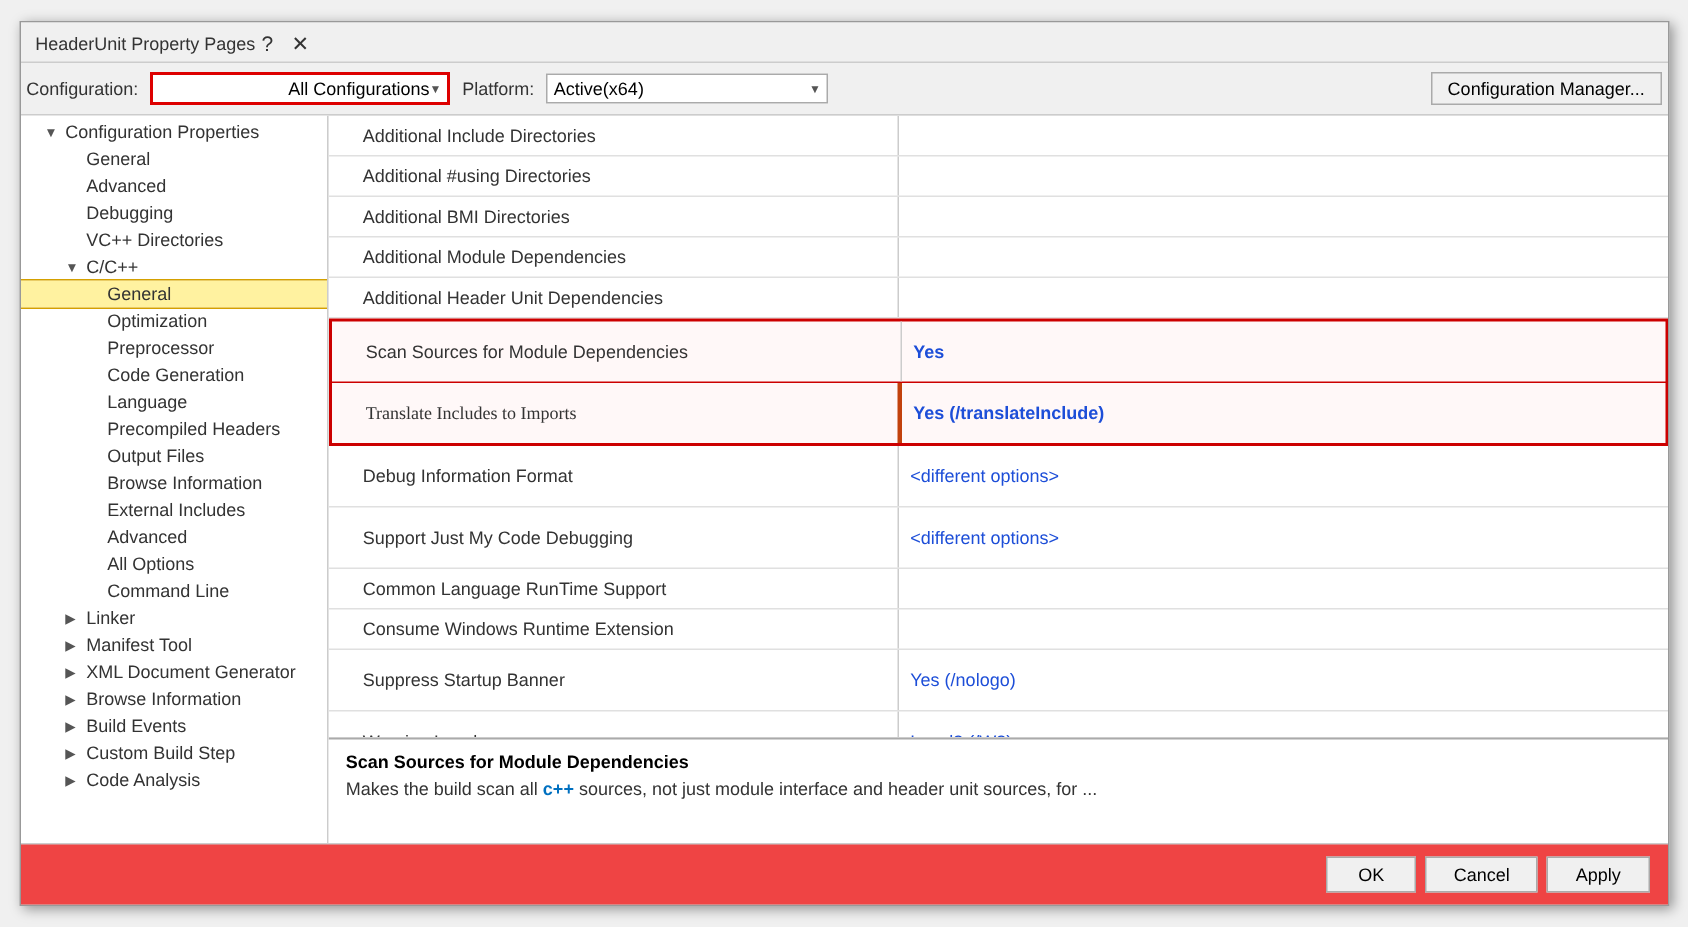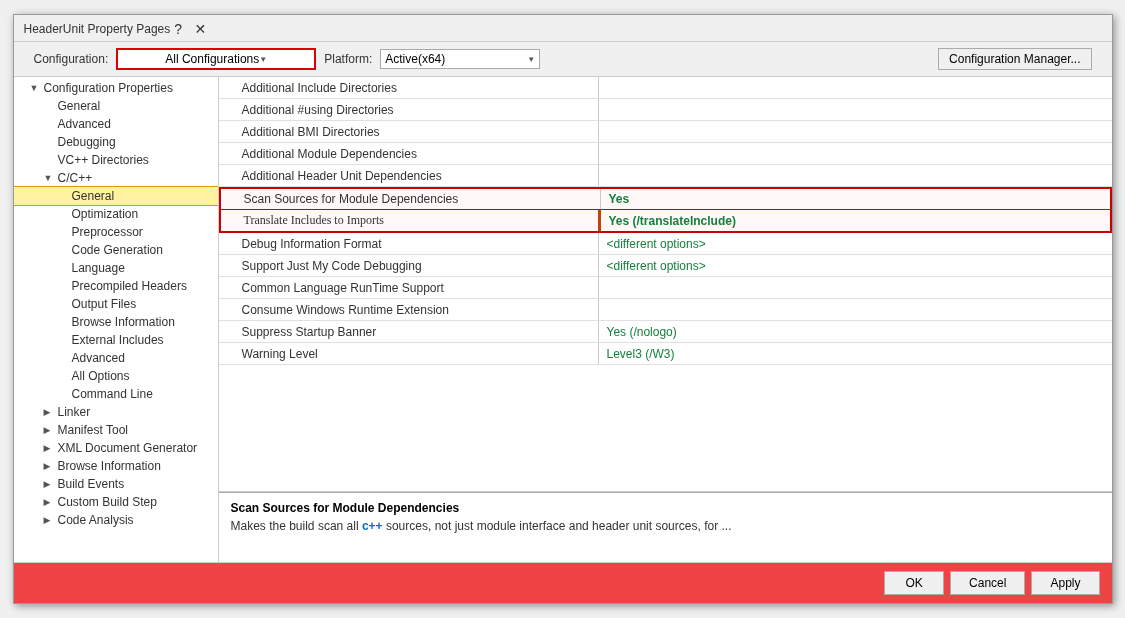--- a/index.html
+++ b/index.html
@@ -44,46 +44,46 @@
       font-size: 14px;
       cursor: pointer;
       display: flex;
       align-items: center;
       justify-content: center;
       color: #333;
     }
     .config-row {
       display: flex;
       align-items: center;
-      padding: 6px 20px;
+      padding: 6px 4px;
       gap: 8px;
       background: #f0f0f0;
       border-bottom: 1px solid #ccc;
     }
     .config-label {
       font-size: 12px;
       color: #333;
     }
     .config-dropdown {
       border: 2px solid #d00;
       padding: 2px 4px;
       background: white;
       font-size: 12px;
       width: 200px;
       display: flex;
       align-items: center;
-      justify-content: center;
+      justify-content: flex-end;
       cursor: pointer;
     }
     .config-dropdown-normal {
       border: 1px solid #aaa;
       padding: 2px 4px;
       background: white;
       font-size: 12px;
-      width: 160px;
+      width: 188px;
       display: flex;
       align-items: center;
       justify-content: space-between;
       cursor: pointer;
     }
     .chevron {
       font-size: 8px;
       color: #555;
     }
     .config-mgr-btn {
@@ -151,23 +151,23 @@
       width: 380px;
       padding: 3px 23px;
       font-size: 12px;
       color: #333;
       border-right: 1px solid #ccc;
       display: flex;
       align-items: center;
     }
     .prop-value {
       flex: 1;
-      padding: 0 8px;
-      font-size: 12px;
-      color: #15803d;
+      padding: 13px 8px;
+      font-size: 12px;
+      color: #1d4ed8;
       display: flex;
       align-items: center;
     }
     .prop-value.bold {
       font-weight: bold;
     }
     .description-panel {
       background: white;
       border-top: 1px solid #aaa;
       padding: 8px 12px;

